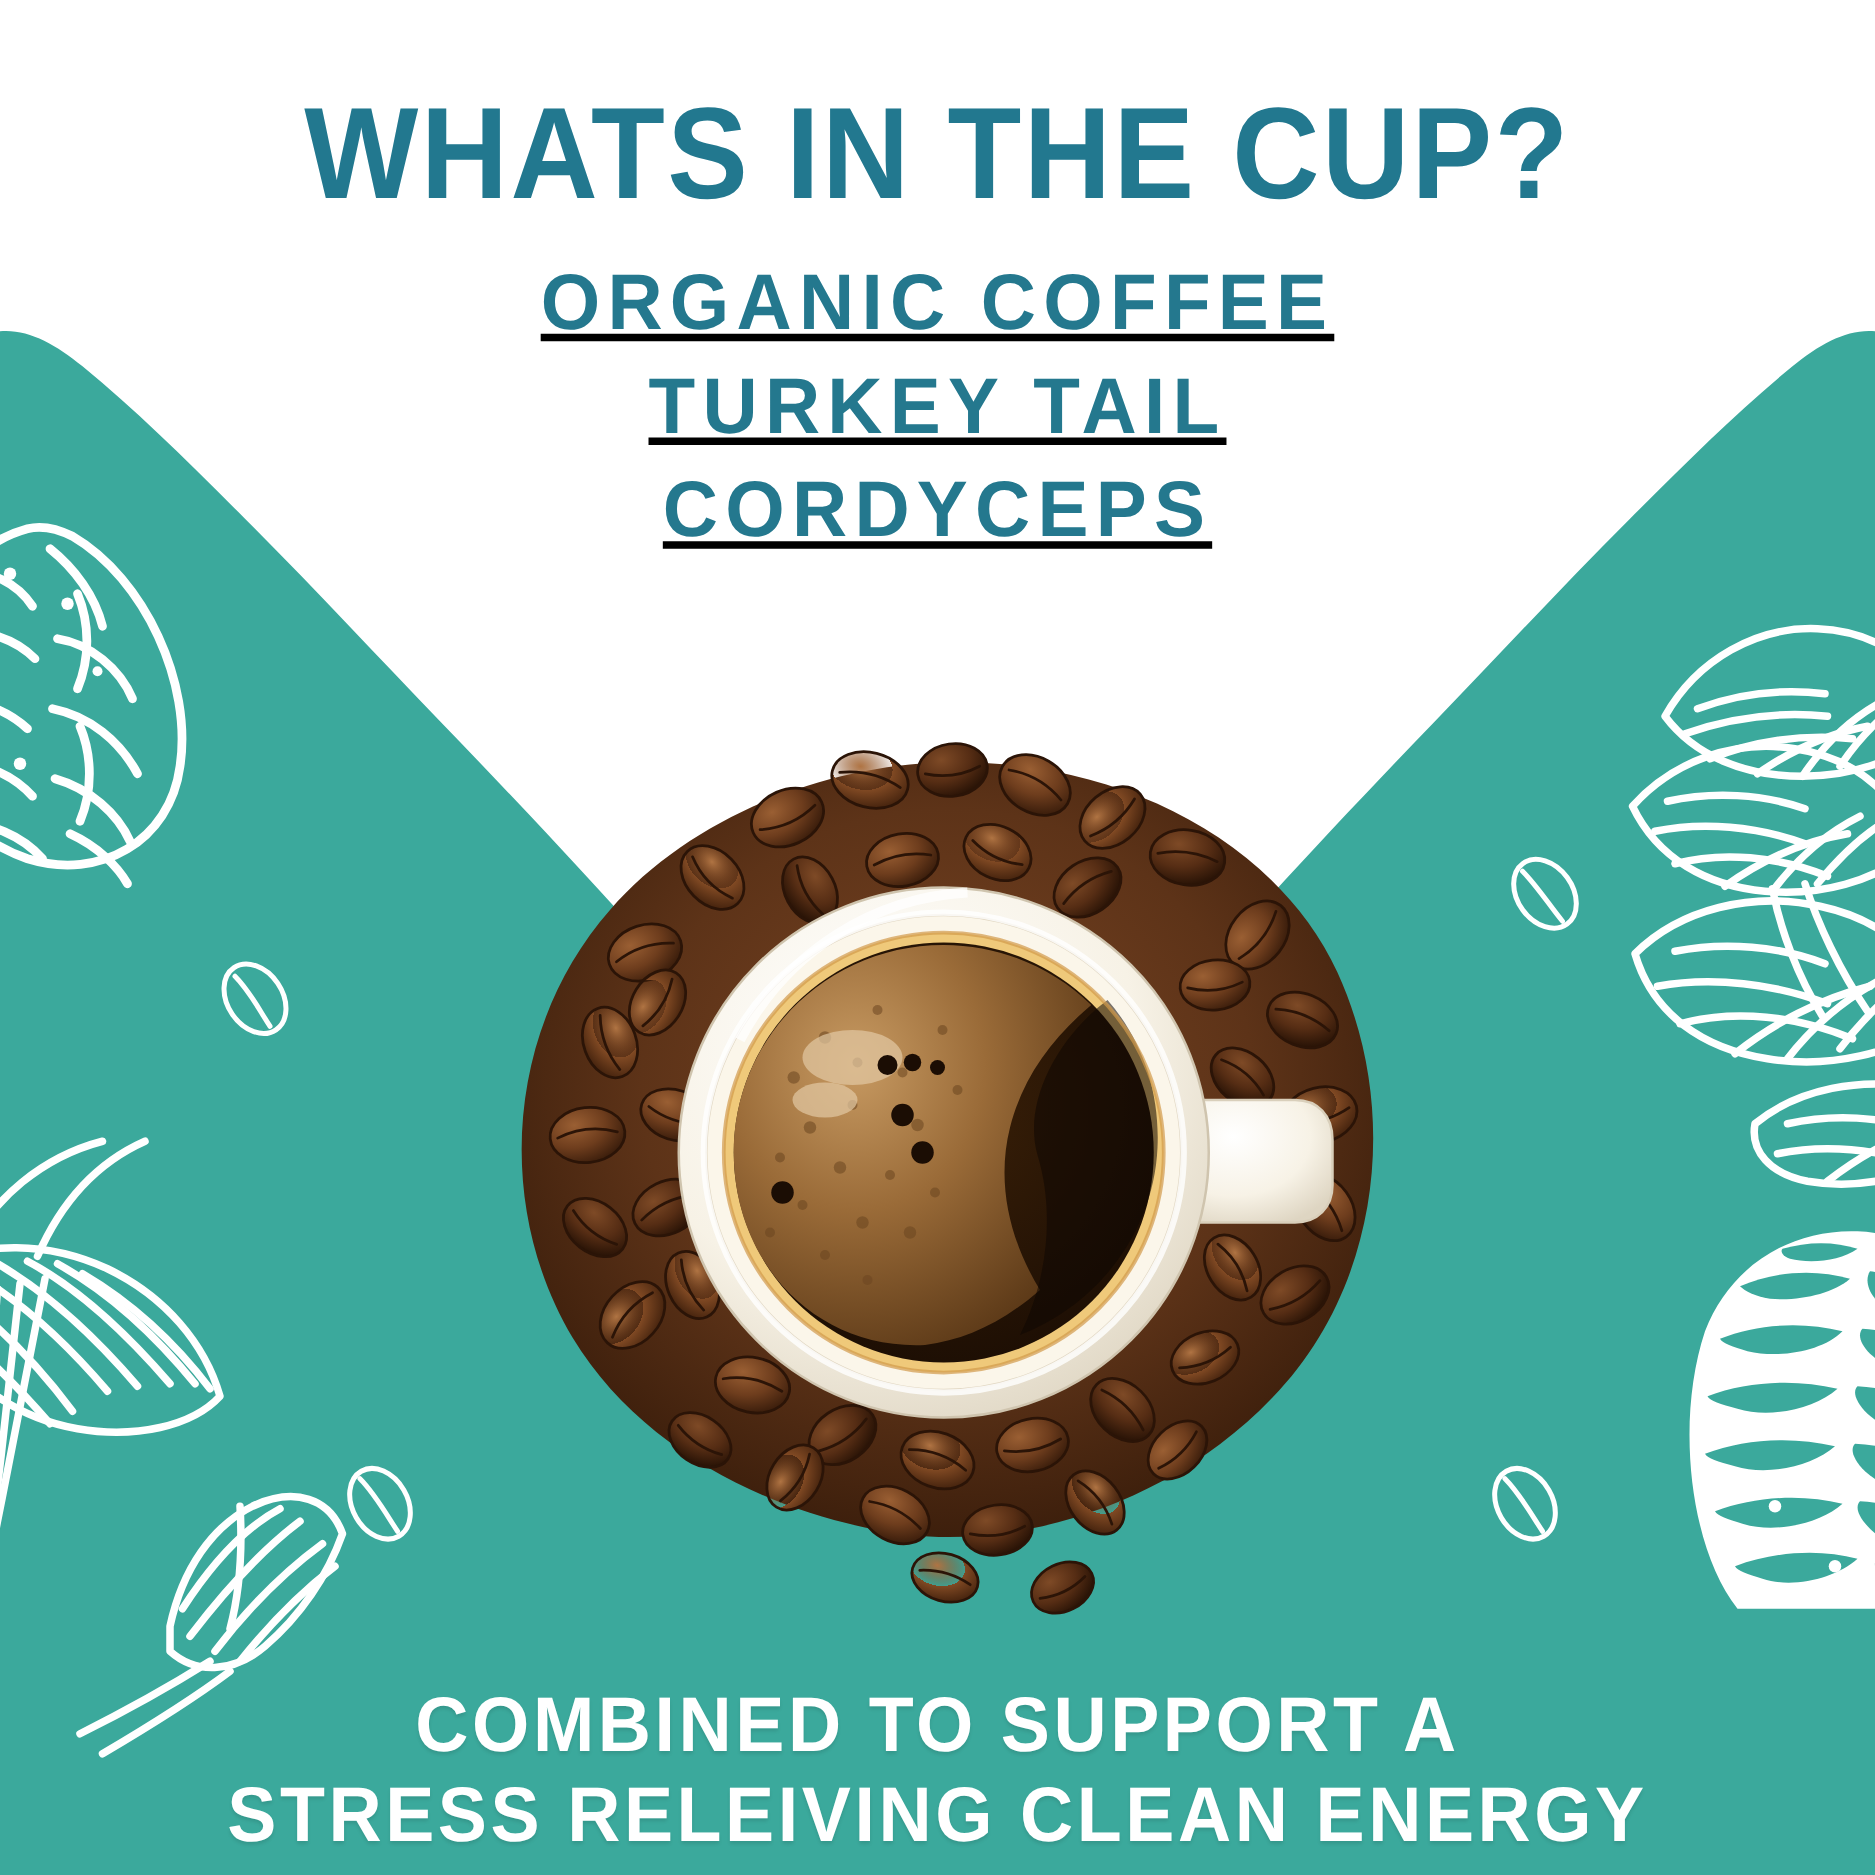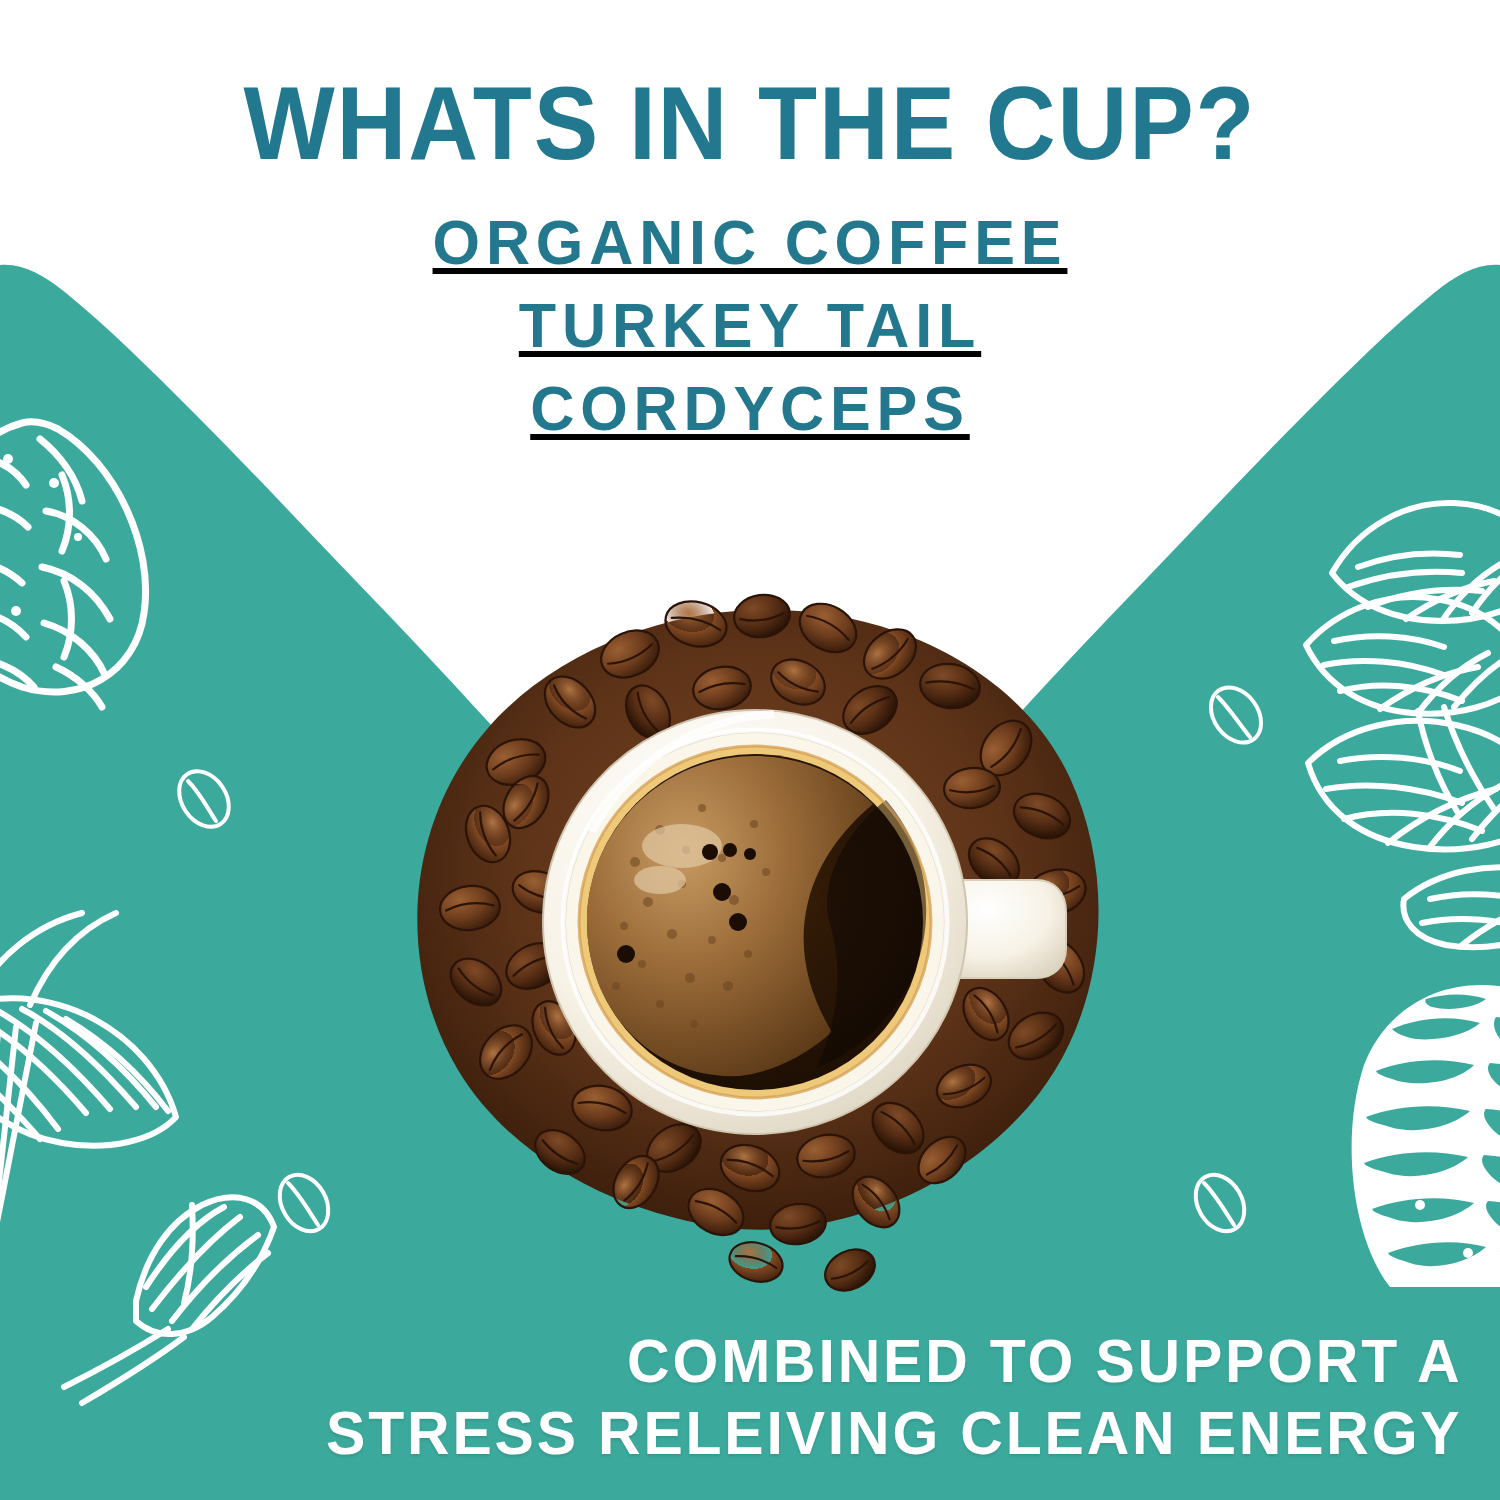--- a/index.html
+++ b/index.html
@@ -47,22 +47,22 @@
     letter-spacing:6px;
     color:#24788E;
     transform:scaleX(0.97);
     text-shadow:
       0 0 1px rgba(255,255,255,.9),
       1px 1px 0 rgba(255,255,255,.75);
   }
 
   
   .tagline{
-    position:absolute; left:0; right:0; bottom:48px;
-    text-align:right; z-index:6;
+    position:absolute; left:0; right:0; bottom:28px;
+    text-align:center; z-index:6;
   }
   .tagline-line{
     font-family:"Liberation Sans", sans-serif;
     font-weight:bold;
     font-size:62px;
     line-height:1.16;
     letter-spacing:3px;
     color:#ffffff;
     transform:scaleX(0.95);
     text-shadow:0 2px 3px rgba(0,0,0,.10);

